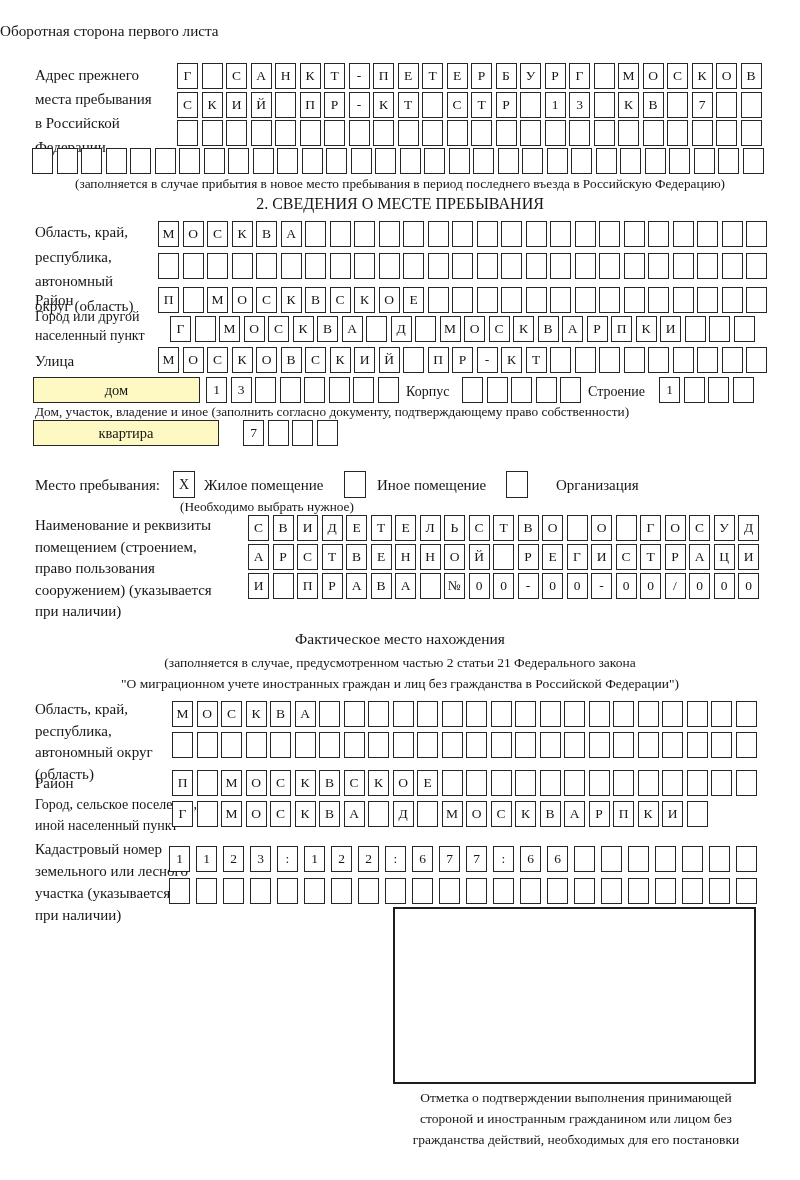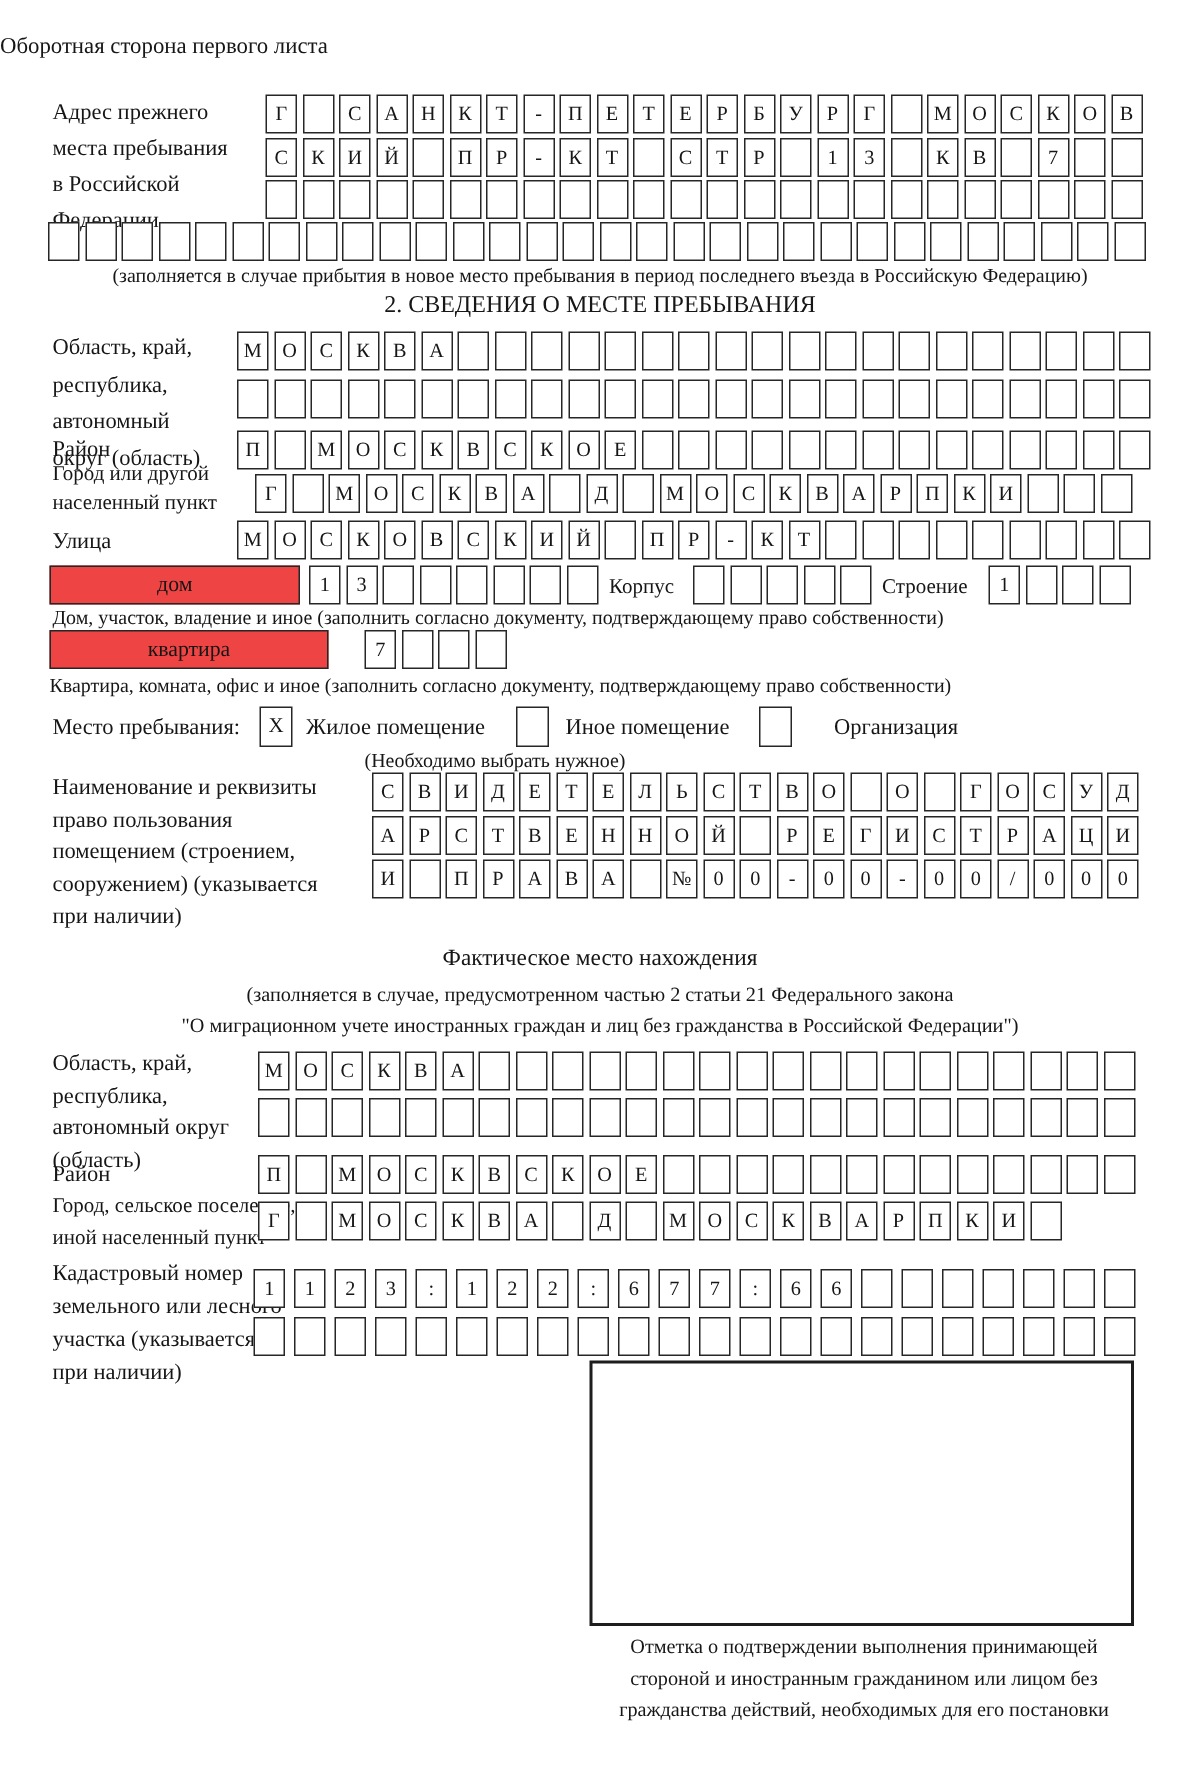--- a/index.html
+++ b/index.html
@@ -9,21 +9,21 @@
   .crow{position:absolute;display:flex;gap:3.5px;}
   .crow.wgap{gap:6px;}
   .cell{flex:0 0 21px;width:21px;height:26px;border:1.7px solid #262626;box-sizing:border-box;
         display:flex;align-items:center;justify-content:center;font-size:13.5px;background:#fff;}
   .lbl{position:absolute;font-size:15px;line-height:24px;white-space:nowrap;}
   .lbl.sm{font-size:14px;}
   .note{position:absolute;font-size:13.3px;white-space:nowrap;}
   .title{position:absolute;left:0;width:800px;text-align:center;font-weight:normal;font-size:16px;}
   .ctrblock{position:absolute;text-align:center;}
   .fieldbox{position:absolute;height:26px;border:1.7px solid #262626;box-sizing:border-box;
-        display:flex;align-items:center;justify-content:center;font-size:14.5px;background:#ef4444;}
+        display:flex;align-items:center;justify-content:center;font-size:14.5px;background:#fef9c3;}
   .cbox{position:absolute;width:22px;height:27px;border:1.7px solid #262626;box-sizing:border-box;
         display:flex;align-items:center;justify-content:center;font-size:14px;background:#fff;}
   .stamp{position:absolute;border:2px solid #1d1d1d;background:#fff;}
 </style>
 </head>
 <body>
 
 <div class="page">
 
   <div class="abs" style="left:0;top:22px;width:740px;text-align:left;font-size:15.2px;">Оборотная сторона первого листа</div>
@@ -326,35 +326,34 @@
     </div>
   <div class="note" style="left:35px;top:404px;">Дом, участок, владение и иное (заполнить согласно документу, подтверждающему право собственности)</div>
 
   <div class="fieldbox" style="left:33px;top:420px;width:186px;text-align:right;">квартира</div>
   <div class="crow" style="left:243px;top:420px">
       <div class="cell">7</div>
       <div class="cell"></div>
       <div class="cell"></div>
       <div class="cell"></div>
     </div>
-  <div class="note" style="left:33px;top:449px;">Квартира, комната, офис и иное (заполнить согласно документу, подтверждающему право собственности)</div>
 
   <div class="lbl" style="left:35px;top:473px;">Место пребывания:</div>
   <div class="cbox" style="left:173px;top:471px;">X</div>
   <div class="lbl" style="left:204px;top:473px;">Жилое помещение</div>
   <div class="cbox" style="left:344px;top:471px;"></div>
   <div class="lbl" style="left:377px;top:473px;">Иное помещение</div>
   <div class="cbox" style="left:506px;top:471px;"></div>
   <div class="lbl" style="left:556px;top:473px;">Организация</div>
-  <div class="note" style="left:180px;top:499px;width:300px;text-align:center;">(Необходимо выбрать нужное)</div>
+  <div class="note" style="left:180px;top:499px;width:300px;text-align:left;">(Необходимо выбрать нужное)</div>
 
   <div class="lbl" style="left:35px;top:515px;line-height:21.5px;">
       <div>Наименование и реквизиты</div>
+      <div>помещением (строением,</div>
       <div>право пользования</div>
-      <div>помещением (строением,</div>
       <div>сооружением) (указывается</div>
       <div>при наличии)</div>
     </div>
   <div class="crow" style="left:248px;top:515px">
       <div class="cell">С</div>
       <div class="cell">В</div>
       <div class="cell">И</div>
       <div class="cell">Д</div>
       <div class="cell">Е</div>
       <div class="cell">Т</div>

